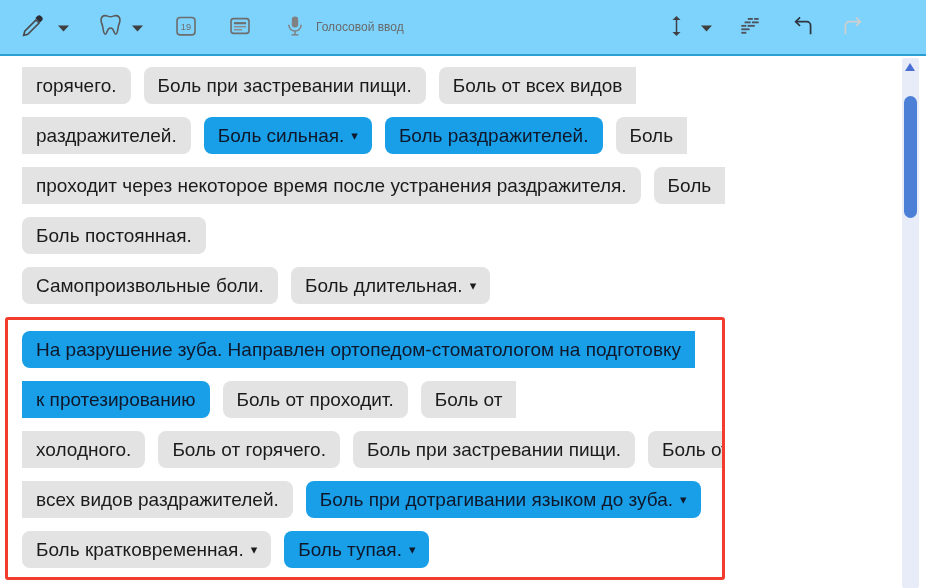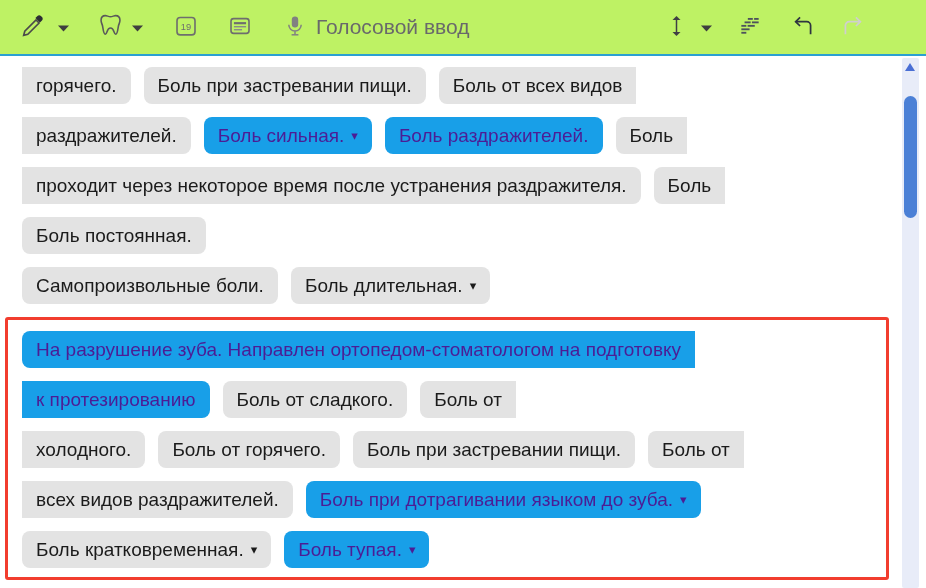--- a/index.html
+++ b/index.html
@@ -8,45 +8,45 @@
 
   :root{
     --blue:#189fe8; --gray:#e3e3e3; --red:#f23d2e; --divider:#2aa0d2;
     --thumb:#4b80d6; --track:#e8ecf8; --icon:#6e6e6e;
   }
 
   
   .toolbar{
     height:56px; display:flex; align-items:center;
     padding:0 20px; border-bottom:2px solid var(--divider);
-    background:#bef264;
+    background:#7dd3fc;
   }
   .tb-btn{ display:inline-flex; align-items:center; cursor:pointer; background:none; border:none; }
   .tb-caret{ margin-left:12px; display:inline-flex; }
-  .tb-label{ font-size:21px; color:#69696b; margin-left:9px; }
+  .tb-label{ font-size:12px; color:#69696b; margin-left:9px; }
   .sp28{ margin-left:28px; } .sp30{ margin-left:30px; } .sp8{ margin-left:8px; }
   .right-group{ margin-left:auto; display:flex; align-items:center; padding-right:40px; }
   .rg-sp{ margin-left:24px; }
 
   
   .content{ padding:11px 36px 16px 22px;border-radius:30px; }
   .chip-row{ display:flex; align-items:center; gap:13px; margin-bottom:13px;
     white-space:nowrap; overflow:hidden; height:37px; }
   .chip{
     display:inline-flex; align-items:center; height:37px; padding:0 14px;
     border-radius:8px; font-size:19px; color:#1b1b1b; background:var(--gray);
     cursor:pointer; flex:0 0 auto;
   }
-  .chip.blue{ background:var(--blue); color:#4c1d95;justify-content:space-between; }
+  .chip.blue{ background:var(--blue); color:#0f172a;justify-content:space-between; }
   .chip.cut-left{ border-top-left-radius:0; border-bottom-left-radius:0; }
   .chip.cut-right{ border-top-right-radius:0; border-bottom-right-radius:0; }
   .chip-caret{ font-size:13px; margin-left:7px; line-height:1; }
 
   .highlight-box{
-    margin-left:-17px; margin-top:4px; width:884px;
+    margin-left:-17px; margin-top:4px; width:720px;
     border:3px solid var(--red); border-radius:3px;
     padding:11px 0 3px 14px; overflow:hidden;
   }
   .highlight-box .chip-row:last-child{ margin-bottom:6px; }
 
   
   .scrollbar{
     position:fixed; top:58px; right:7px; width:17px; height:530px;
     background:var(--track); border-radius:2px;
   }
@@ -233,21 +233,21 @@
       <div class="chip-row">
         <span class="chip blue cut-right">
           <span>На разрушение зуба. Направлен ортопедом-стоматологом на подготовку</span>
         </span>
       </div>
       <div class="chip-row">
         <span class="chip blue cut-left">
           <span>к протезированию</span>
         </span>
         <span class="chip">
-          <span>Боль от сладкого.</span>
+          <span>Боль от проходит.</span>
         </span>
         <span class="chip cut-right">
           <span>Боль от</span>
         </span>
       </div>
       <div class="chip-row">
         <span class="chip cut-left">
           <span>холодного.</span>
         </span>
         <span class="chip">

